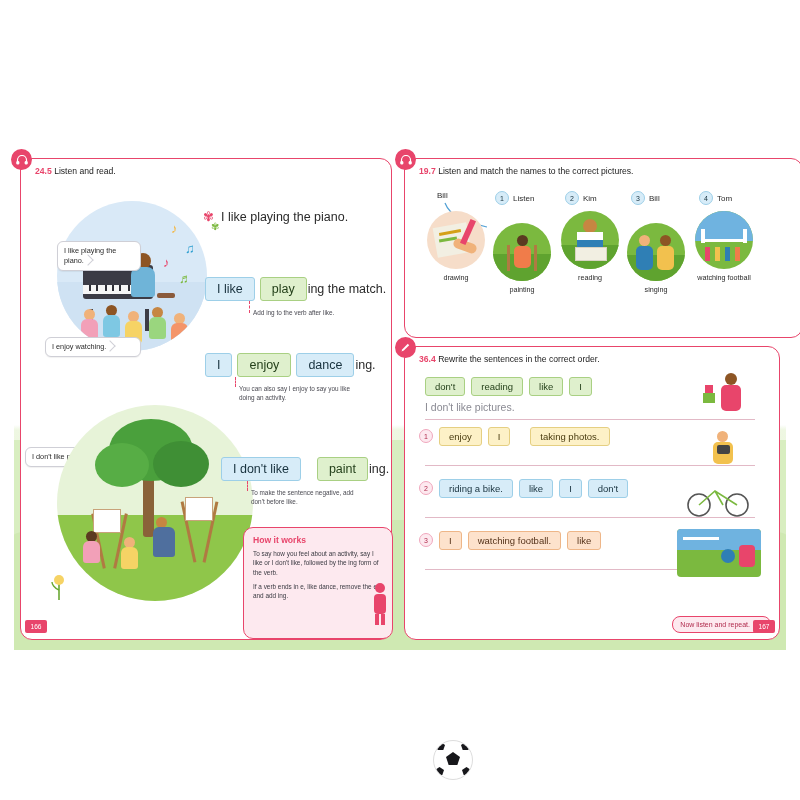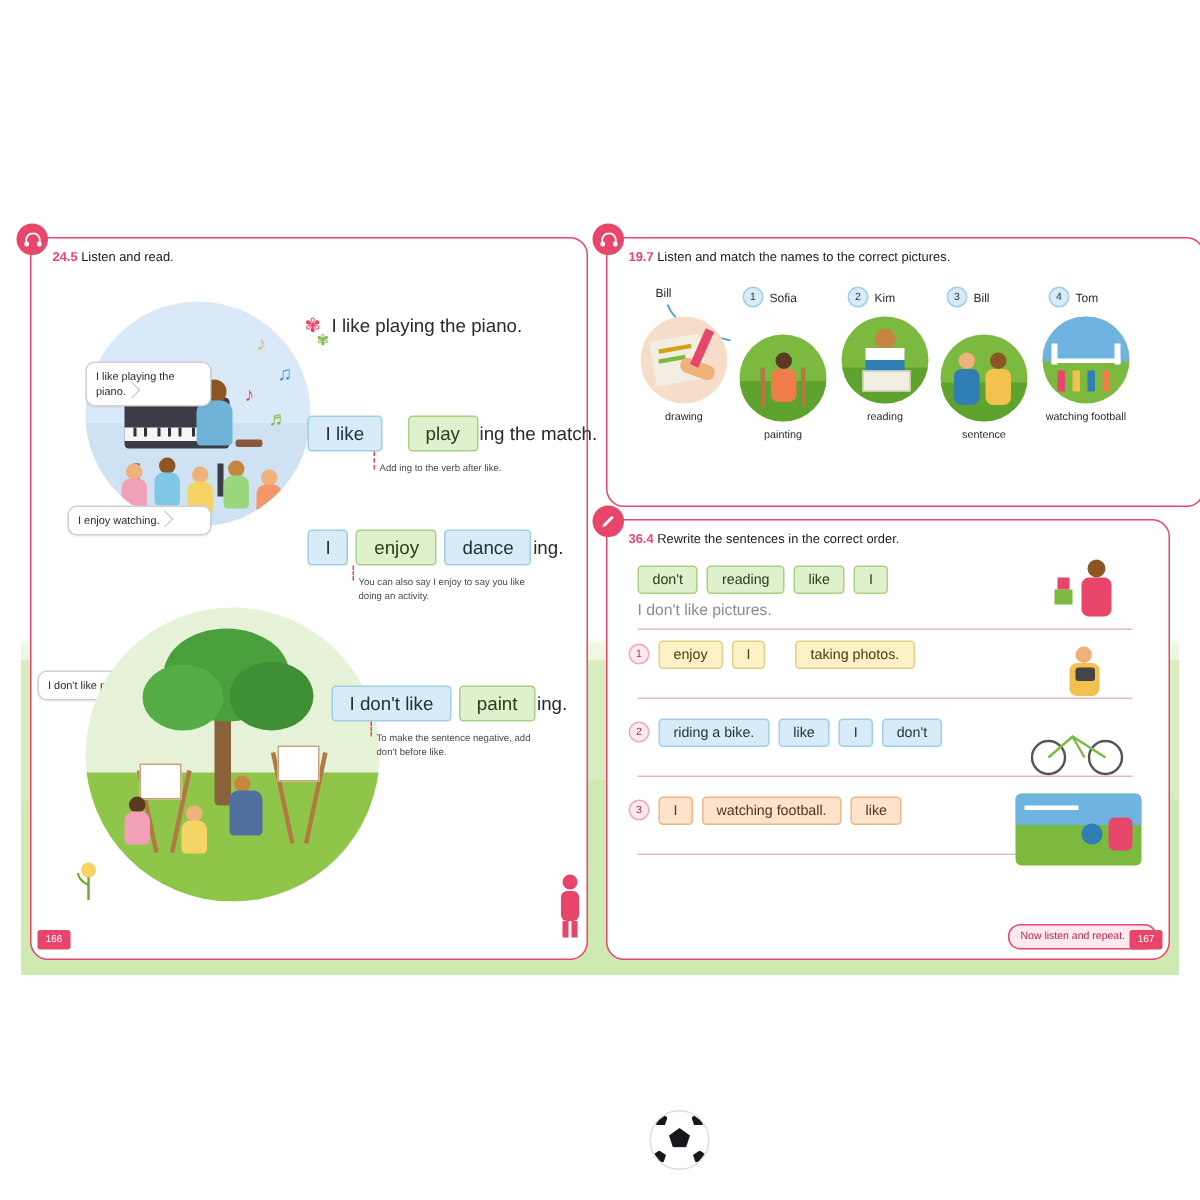--- a/index.html
+++ b/index.html
@@ -177,21 +177,21 @@
     <span style="position:absolute;left:190px;top:62px;color:#7bb93f;font-size:10px;">✾</span>
 
     <div class="ptitle" style="left:200px;top:51px;font-size:12.5px;color:#2a2a2a;">I like playing the piano.</div>
 
     <div class="bub" style="left:36px;top:82px;width:70px;">I like playing the piano.</div>
     <div class="bub" style="left:24px;top:178px;width:82px;">I enjoy watching.</div>
     <div class="bub" style="left:4px;top:288px;width:66px;">I don't like painting.</div>
 
     <div class="strip bigstrip" style="left:184px;top:118px;">
       <div class="pc blue">I like</div>
-      <div class="pc green" style="margin-left:17px;">play</div>
+      <div class="pc green" style="margin-left:5px;">play</div>
       <div class="pc" style="color:#2a2a2a;padding-left:1px;">ing the match.</div>
     </div>
     <div class="arrowline" style="left:228px;top:142px;height:12px;"></div>
     <div class="ann" style="left:232px;top:150px;">Add ing to the verb after like.</div>
 
     <div class="strip bigstrip" style="left:184px;top:194px;">
       <div class="pc blue">I</div>
       <div class="pc green" style="margin-left:5px;">enjoy</div>
       <div class="pc blue" style="margin-left:5px;">dance</div>
       <div class="pc" style="color:#2a2a2a;padding-left:1px;">ing.</div>
@@ -220,26 +220,31 @@
           <div class="body" style="background:#f6d365"></div>
         </div>
       <div class="kid" style="left:96px;top:112px;">
           <div class="head" style="background:#c68642"></div>
           <div class="body" style="background:#4f6f9e;width:22px;height:30px;"></div>
         </div>
     </div>
 
     <div class="strip bigstrip" style="left:200px;top:298px;">
       <div class="pc blue">I don't like</div>
-      <div class="pc green" style="margin-left:5px;">paint</div>
+      <div class="pc green" style="margin-left:16px;">paint</div>
       <div class="pc" style="color:#2a2a2a;padding-left:1px;">ing.</div>
     </div>
     <div class="arrowline" style="left:226px;top:322px;height:10px;"></div>
     <div class="ann" style="left:230px;top:330px;">To make the sentence negative, add don't before like.</div>
 
+    <div id="howbox">
+      <h4>How it works</h4>
+      <p>To say how you feel about an activity, say I like or I don't like, followed by the ing form of the verb.</p>
+      <p>If a verb ends in e, like dance, remove the e and add ing.</p>
+    </div>
 
     <div class="pgnum" style="left:4px;">166</div>
   </div>
 
   <div class="panel" id="p197">
     <div class="badge">
       <svg width="12" height="10" viewBox="0 0 12 10">
           <path d="M1.5 7V5a4.5 4.5 0 0 1 9 0v2" stroke="#fff" stroke-width="1.2" fill="none"></path>
           <rect x="0.3" y="6" width="3" height="3.4" rx="1.2" fill="#fff"></rect>
           <rect x="8.7" y="6" width="3" height="3.4" rx="1.2" fill="#fff"></rect>
@@ -248,21 +253,21 @@
     <div class="ptitle" style="left:14px;top:7px;">
       <b>19.7</b>
       <span>Listen and match the names to the correct pictures.</span>
     </div>
 
     <div class="namerow" style="left:32px;top:32px;">
       <span>Bill</span>
     </div>
     <div class="namerow" style="left:90px;top:32px;">
       <span class="numdot">1</span>
-      <span>Sofia</span>
+      <span>Listen</span>
     </div>
     <div class="namerow" style="left:160px;top:32px;">
       <span class="numdot">2</span>
       <span>Kim</span>
     </div>
     <div class="namerow" style="left:226px;top:32px;">
       <span class="numdot">3</span>
       <span>Bill</span>
     </div>
     <div class="namerow" style="left:294px;top:32px;">
@@ -301,21 +306,21 @@
     </div>
     <div class="caption" style="left:154px;top:114px;">reading</div>
 
     <div class="ph" style="left:222px;top:64px;width:58px;height:58px;background:#7bb93f;">
       <div style="position:absolute;left:0;bottom:0;width:100%;height:44%;background:#5fa32f;"></div>
       <div style="position:absolute;left:12px;top:12px;width:11px;height:11px;border-radius:50%;background:#f0b27a;"></div>
       <div style="position:absolute;left:9px;top:23px;width:17px;height:24px;background:#2f7fb5;border-radius:5px;"></div>
       <div style="position:absolute;left:33px;top:12px;width:11px;height:11px;border-radius:50%;background:#8d5524;"></div>
       <div style="position:absolute;left:30px;top:23px;width:17px;height:24px;background:#f2c14e;border-radius:5px;"></div>
     </div>
-    <div class="caption" style="left:220px;top:126px;">sentence</div>
+    <div class="caption" style="left:220px;top:126px;">singing</div>
 
     <div class="ph" style="left:290px;top:52px;width:58px;height:58px;background:#7bb93f;">
       <div style="position:absolute;left:0;top:0;width:100%;height:52%;background:#6fb3e0;"></div>
       <div style="position:absolute;left:6px;top:28px;width:46px;height:3px;background:#ffffff;"></div>
       <div style="position:absolute;left:6px;top:18px;width:4px;height:14px;background:#ffffff;"></div>
       <div style="position:absolute;left:48px;top:18px;width:4px;height:14px;background:#ffffff;"></div>
       <div style="position:absolute;left:10px;top:36px;width:5px;height:14px;background:#e8456b;"></div>
       <div style="position:absolute;left:20px;top:36px;width:5px;height:14px;background:#f2c14e;"></div>
       <div style="position:absolute;left:30px;top:36px;width:5px;height:14px;background:#2f7fb5;"></div>
       <div style="position:absolute;left:40px;top:36px;width:5px;height:14px;background:#f07c4a;"></div>

